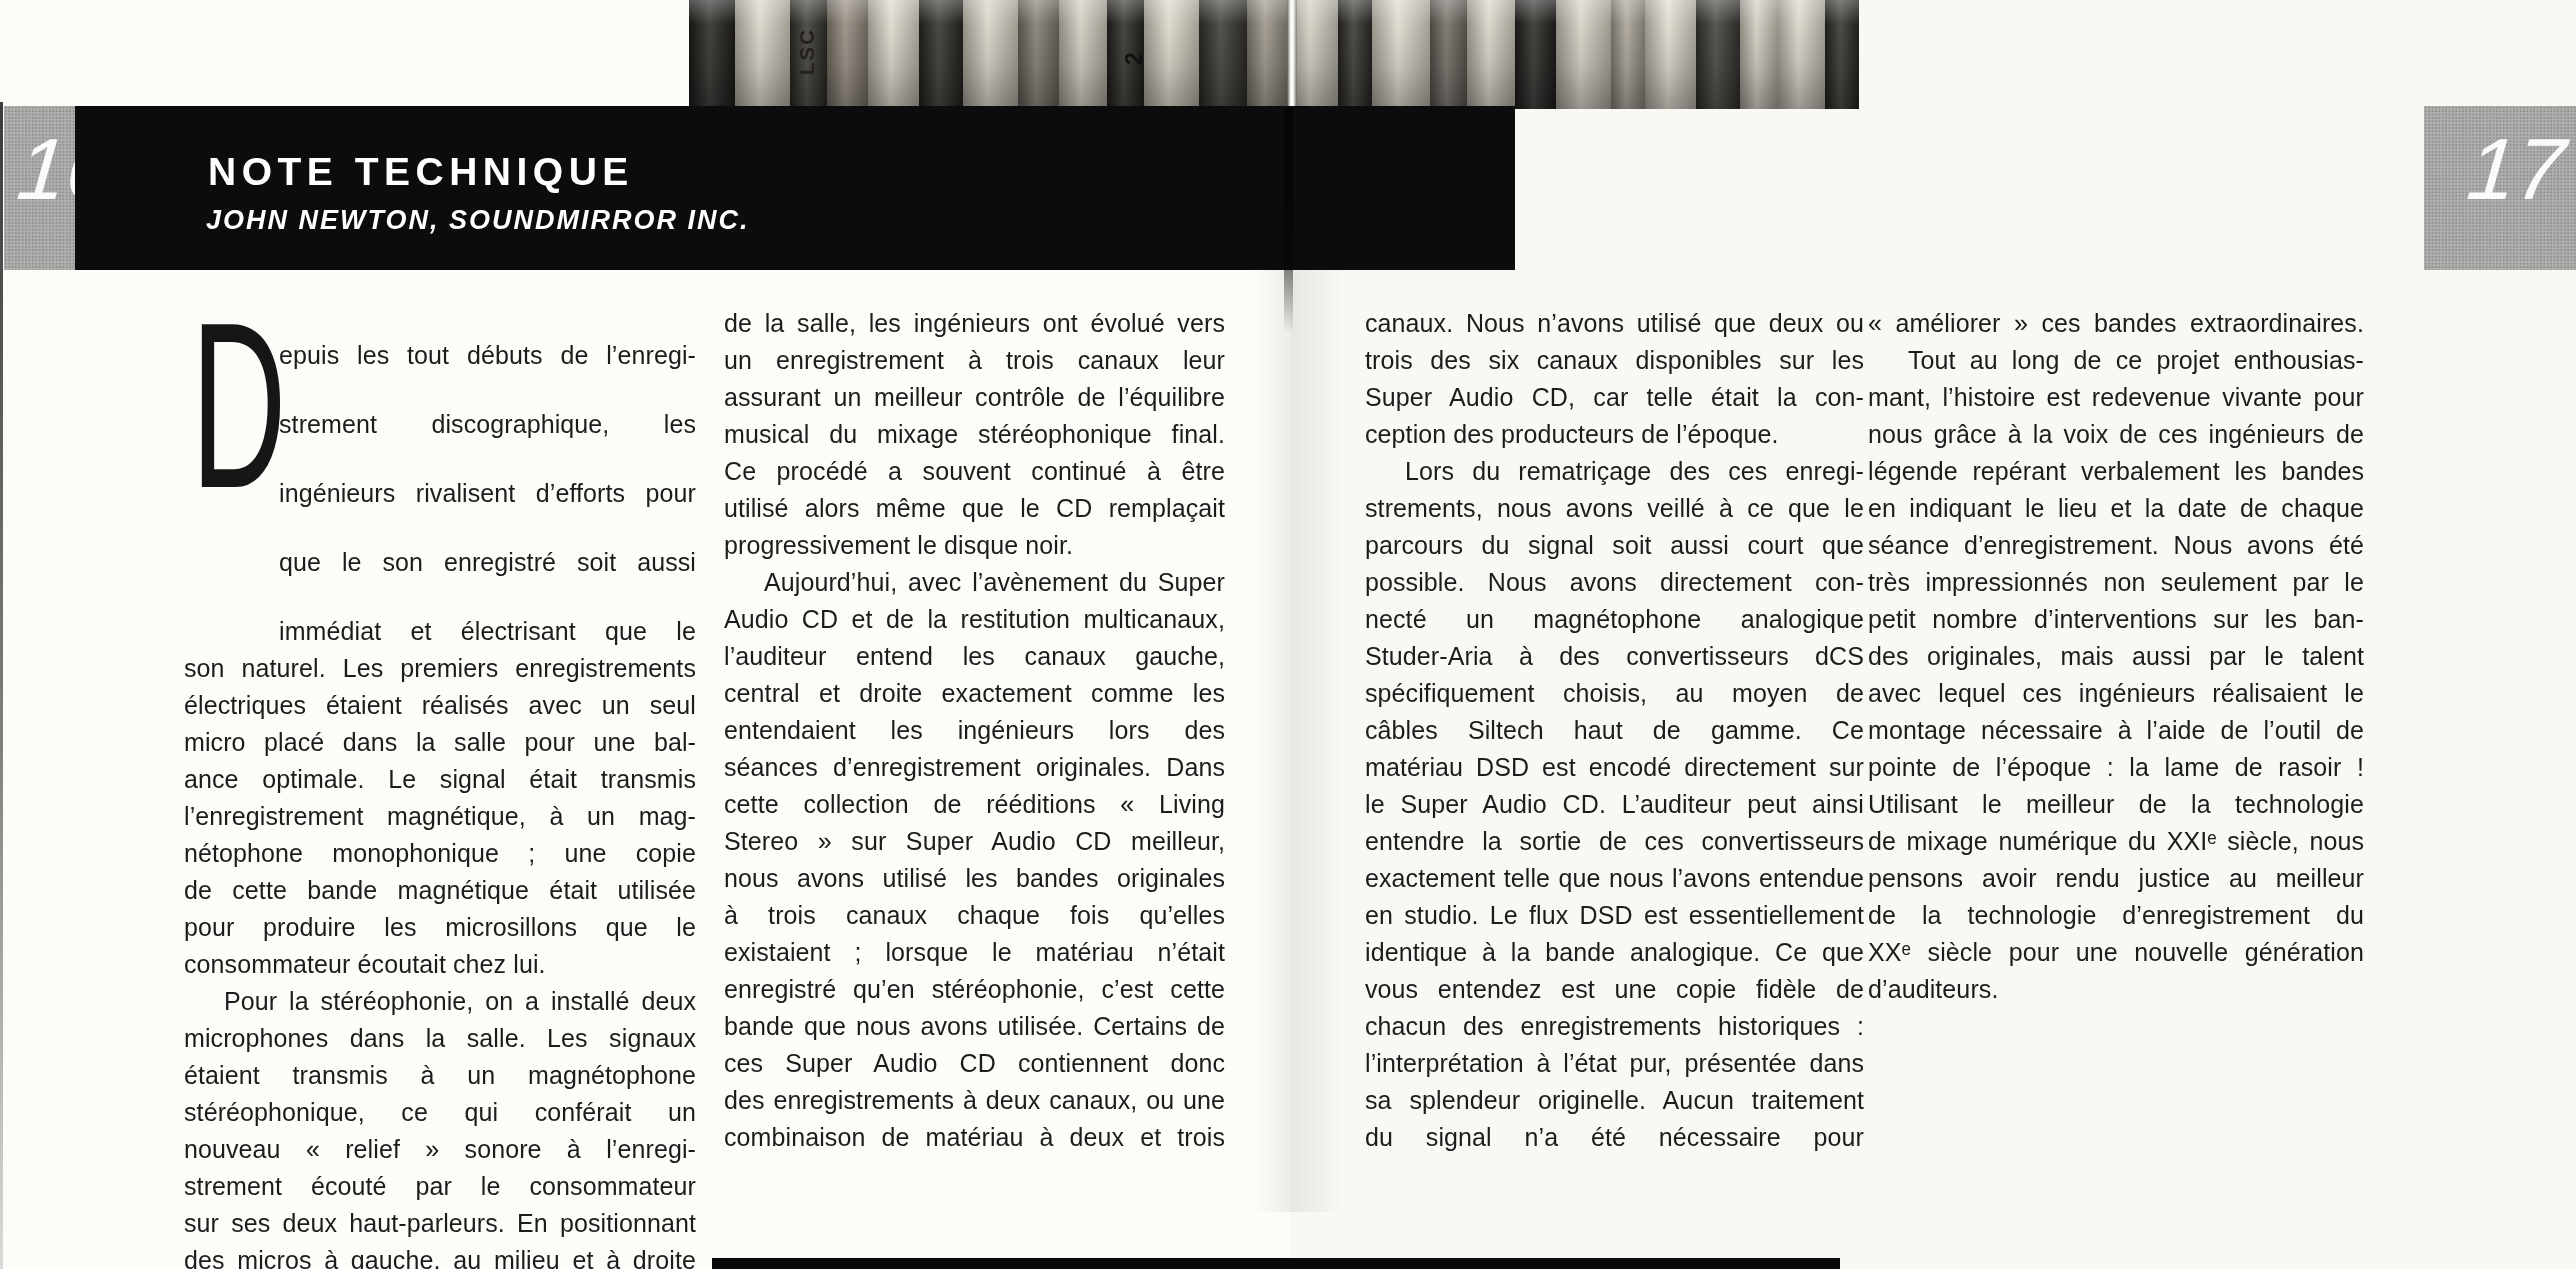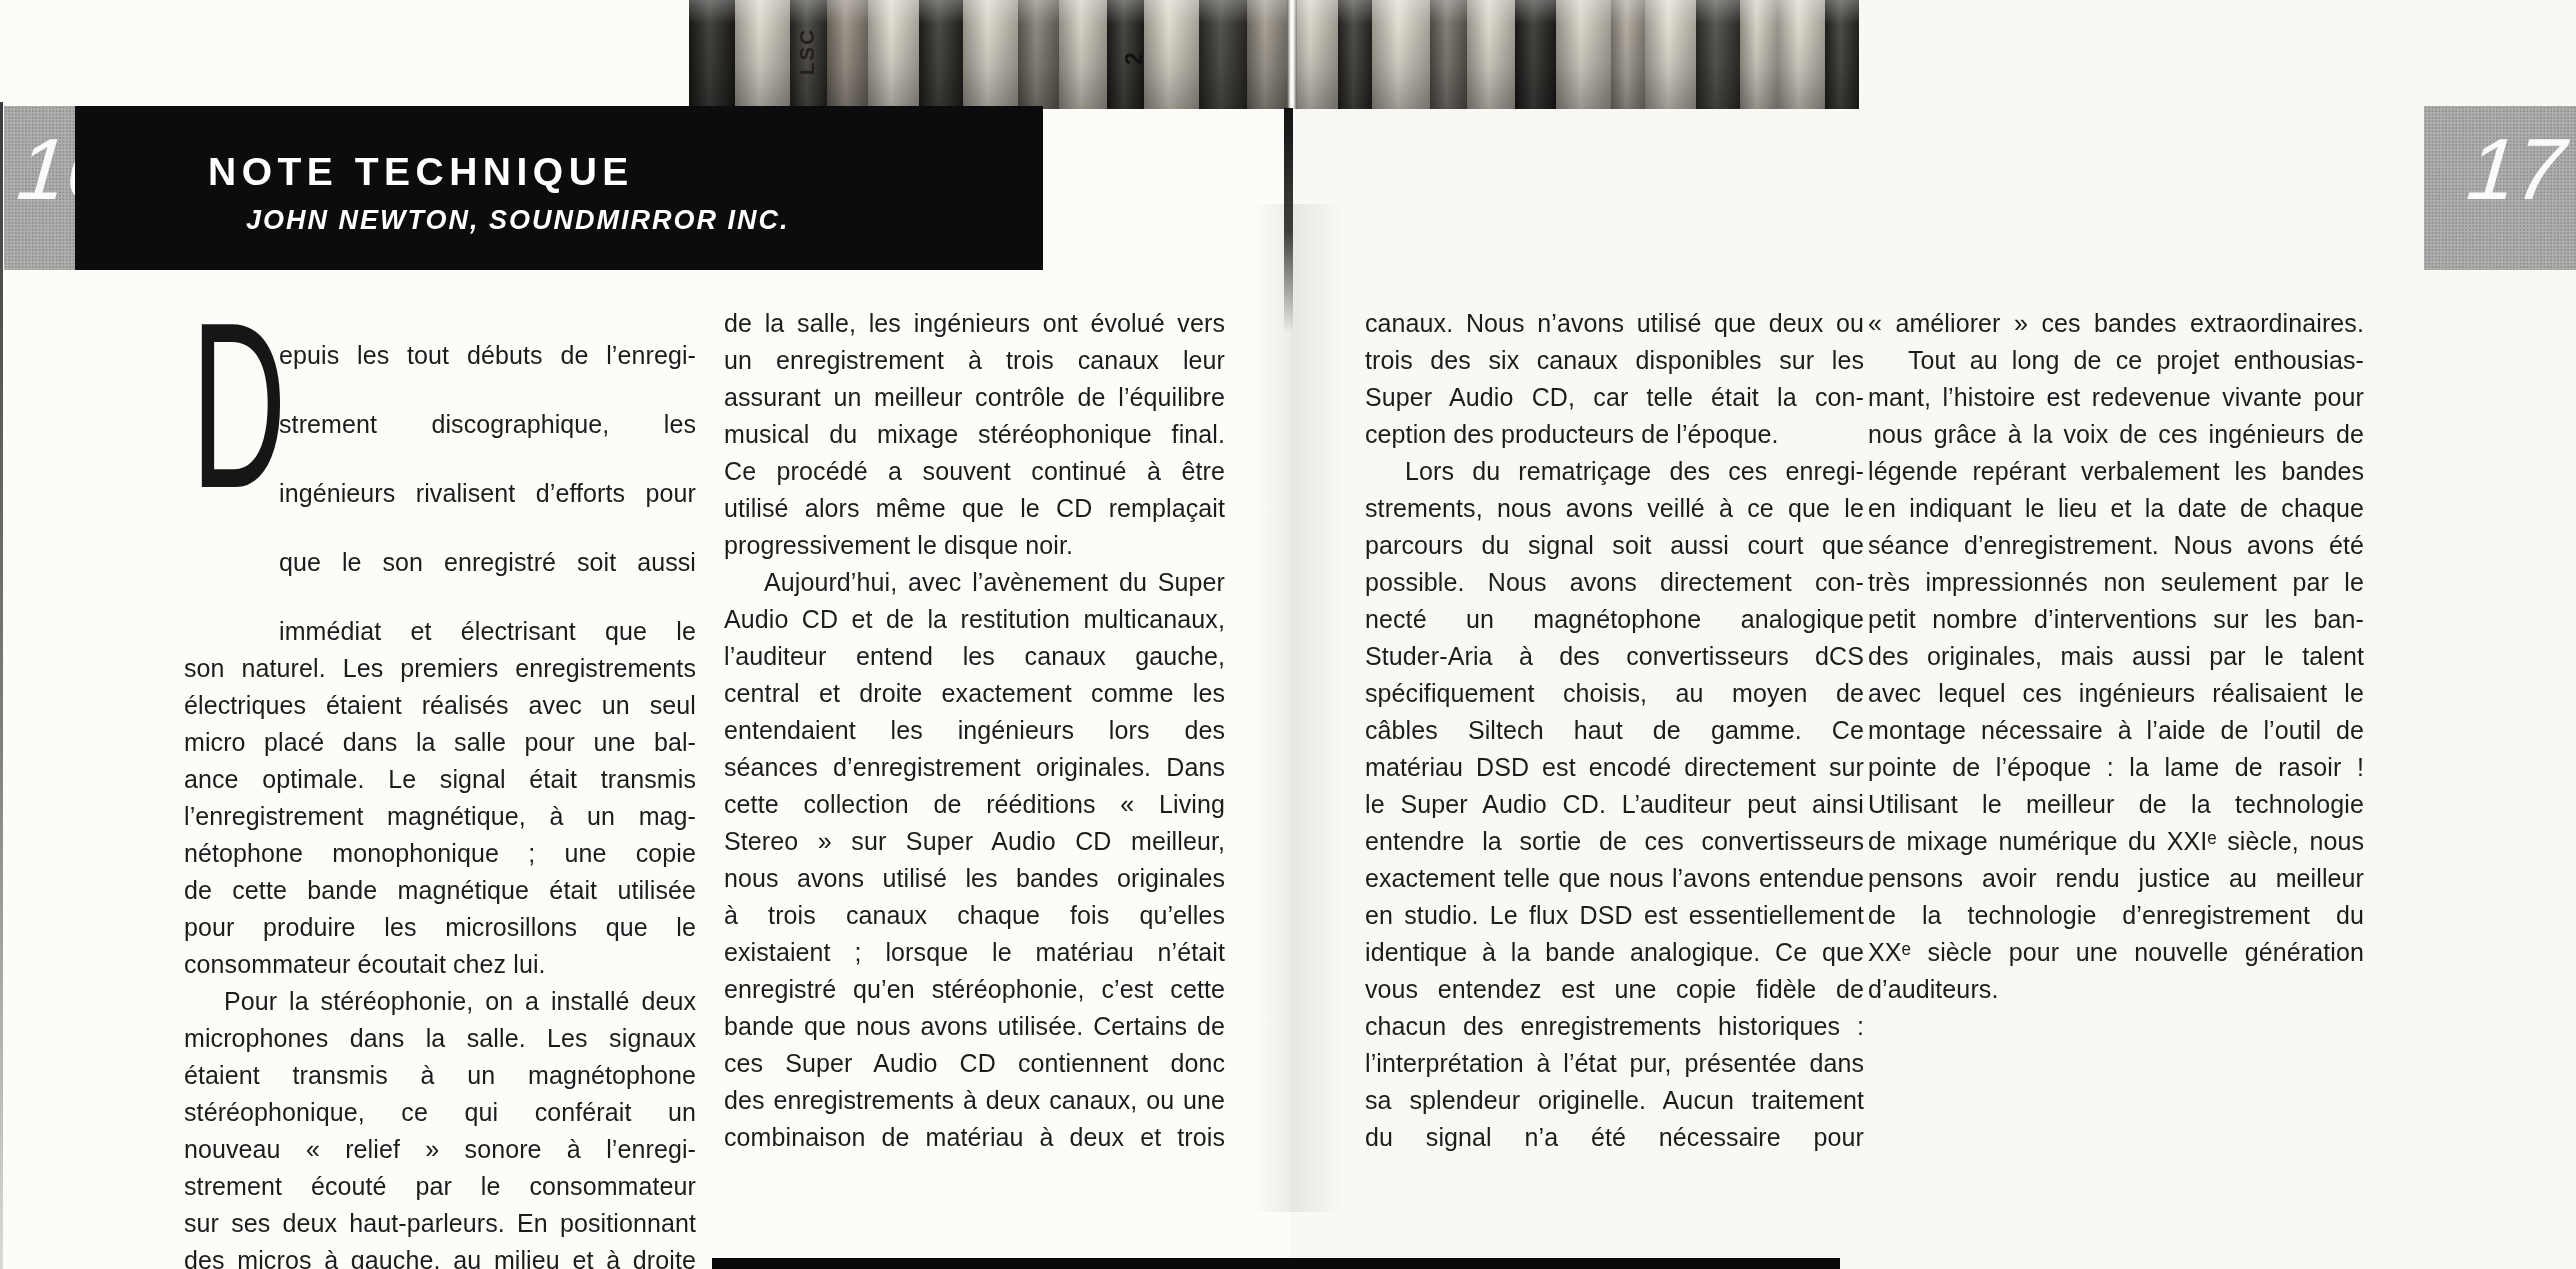--- a/index.html
+++ b/index.html
@@ -56,32 +56,32 @@
     position:absolute;top:19px;
     font-size:87px;line-height:87px;font-style:italic;font-weight:400;
     color:rgba(255,255,255,0.95);
     transform:skewX(-5deg);
   }
   .nb-left .pagenum{left:13.6px;}
   .nb-right .pagenum{left:44px;}
 
   
   .titleband{
-    position:absolute;left:75px;top:106px;width:968px;height:164px;
+    position:absolute;left:75px;top:106px;width:1440px;height:164px;
     background:var(--band);
   }
   .title{
     position:absolute;left:133px;top:45px;
     color:#ffffff;font-size:39px;line-height:41px;font-weight:bold;
     letter-spacing:5.5px;white-space:nowrap;
   }
   .subtitle{
     position:absolute;left:131px;top:99px;
     color:#ffffff;font-size:27px;line-height:30px;font-weight:bold;font-style:italic;
-    letter-spacing:2px;white-space:nowrap;margin-left:40px;
+    letter-spacing:2px;white-space:nowrap;
   }
 
   
   .gutter-dark{
     position:absolute;left:1284px;top:108px;width:8.9px;height:225px;
     background:linear-gradient(to bottom, rgba(5,5,5,0.95), rgba(5,5,5,0.75) 55%, rgba(5,5,5,0));
   }
   .fold-soft{
     position:absolute;left:1254px;top:204px;width:89px;height:1008px;
     background:linear-gradient(to right, rgba(0,0,0,0), rgba(0,0,0,0.07) 45%, rgba(0,0,0,0));

